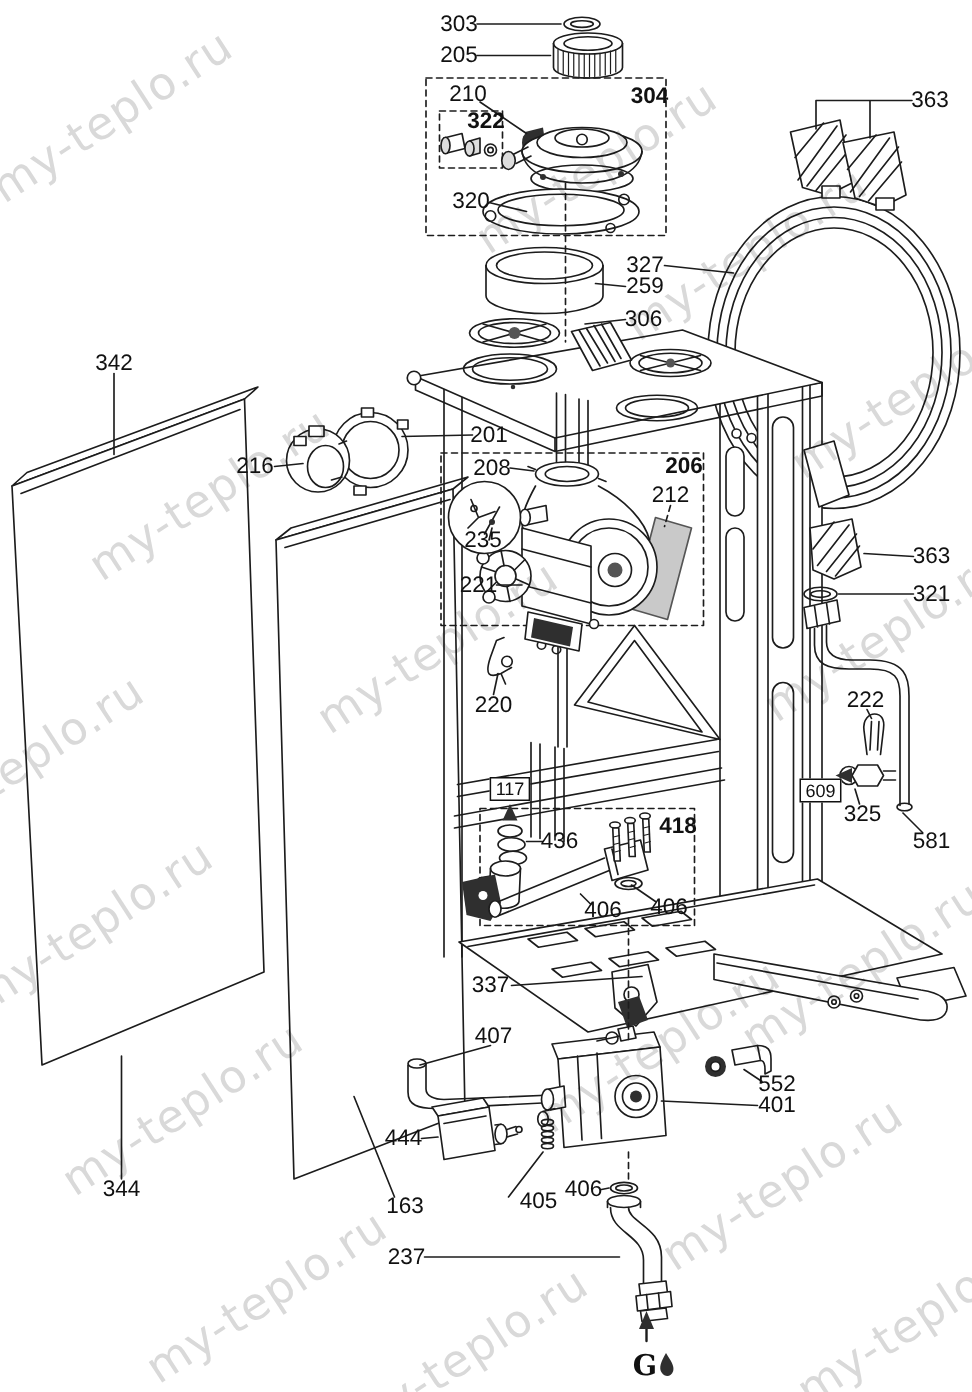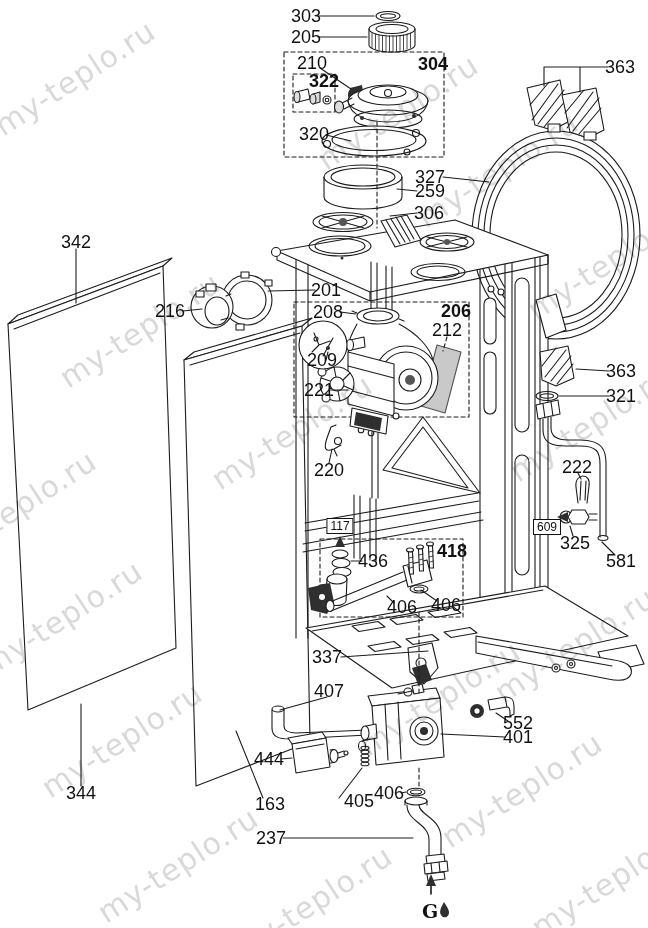--- a/index.html
+++ b/index.html
@@ -12,21 +12,21 @@
   .fg{fill:#c9c9c9;stroke:#555;}
   .fd{fill:#2f2f2f;stroke:none;}
   .fd2{fill:#555;stroke:none;}
   .dash{stroke-dasharray:4 3;}
   .thin{stroke-width:0.8;}
   #wm-layer{position:absolute;left:0;top:0;width:100%;height:100%;pointer-events:none;}
   .wm{position:absolute;transform:translate(-50%,-50%) rotate(-33deg);
       font-family:"DejaVu Sans",sans-serif;font-size:30px;letter-spacing:1px;
       color:#b9b9b9;opacity:.55;mix-blend-mode:multiply;white-space:nowrap;}
   #label-layer{position:absolute;left:0;top:0;width:100%;height:100%;pointer-events:none;}
-  .lbl{position:absolute;transform:translate(-50%,-50%);font-size:18px;color:#111;
+  .lbl{position:absolute;transform:translate(-50%,-50%);font-size:15px;color:#111;
        white-space:nowrap;line-height:1;}
   .lbl.bold{font-weight:bold;}
   .lbl.boxed{border:1.4px solid #111;background:#fff;padding:1px 3px;font-size:12px;}
   .lbl.gas{font-size:19px;font-weight:bold;font-family:"DejaVu Serif",serif;}
 </style>
 </head>
 <body>
 
 <div id="stage">
 
@@ -389,21 +389,21 @@
       <div class="lbl " style="left: 620px; top: 67px;">363</div>
       <div class="lbl " style="left: 430px; top: 177px;">327</div>
       <div class="lbl " style="left: 430px; top: 191px;">259</div>
       <div class="lbl " style="left: 429px; top: 213px;">306</div>
       <div class="lbl " style="left: 76px; top: 242px;">342</div>
       <div class="lbl " style="left: 170px; top: 311px;">216</div>
       <div class="lbl " style="left: 326px; top: 290px;">201</div>
       <div class="lbl " style="left: 328px; top: 312px;">208</div>
       <div class="lbl bold" style="left: 456px; top: 311px;">206</div>
       <div class="lbl " style="left: 447px; top: 330px;">212</div>
-      <div class="lbl " style="left: 322px; top: 360px;">209</div>
+      <div class="lbl " style="left: 322px; top: 360px;">235</div>
       <div class="lbl " style="left: 319px; top: 390px; text-align: right;">221</div>
       <div class="lbl " style="left: 329px; top: 470px;">220</div>
       <div class="lbl " style="left: 621px; top: 371px;">363</div>
       <div class="lbl " style="left: 621px; top: 396px;">321</div>
       <div class="lbl " style="left: 577px; top: 467px;">222</div>
       <div class="lbl boxed" style="left: 547px; top: 527px;">609</div>
       <div class="lbl " style="left: 575px; top: 543px;">325</div>
       <div class="lbl " style="left: 621px; top: 561px;">581</div>
       <div class="lbl boxed" style="left: 340px; top: 526px;">117</div>
       <div class="lbl " style="left: 373px; top: 561px;">436</div>

